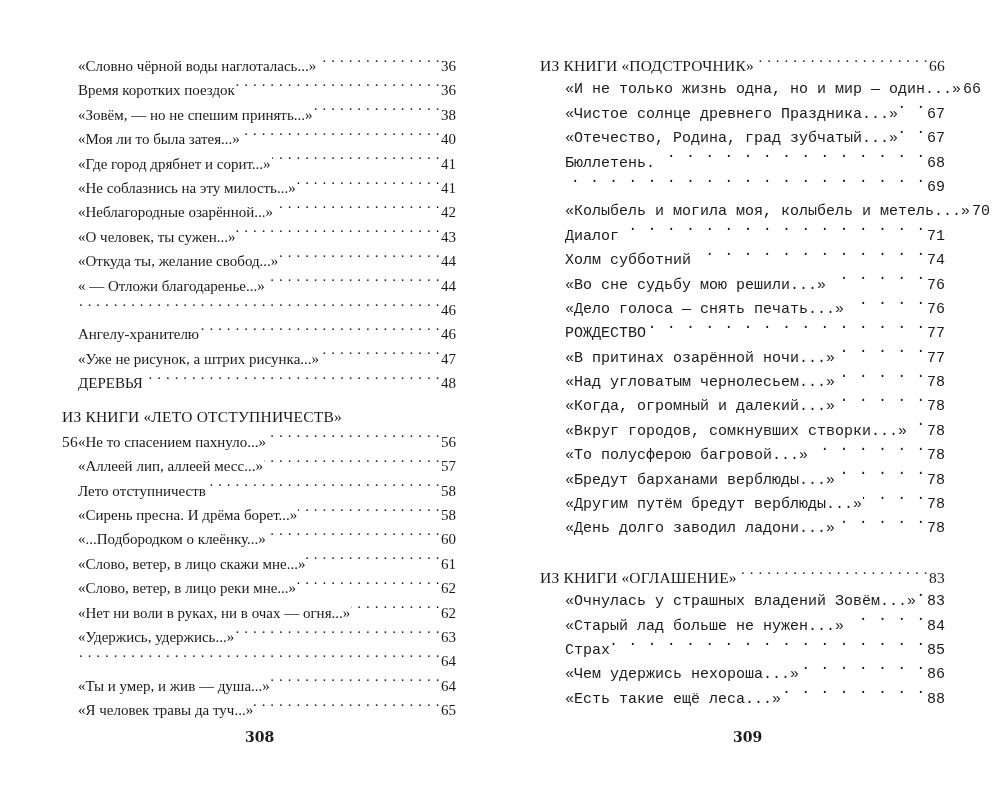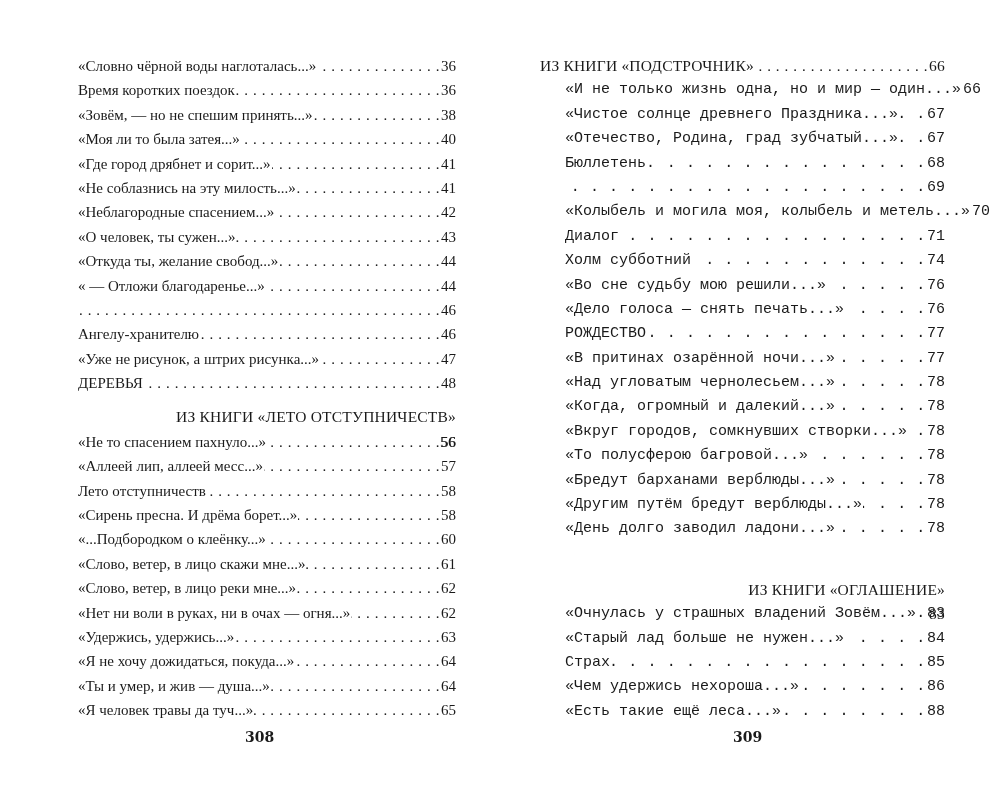--- a/index.html
+++ b/index.html
@@ -25,34 +25,34 @@
 
     .toc {
       position: absolute;
       top: 54px;
     }
     .page-left .toc { left: 62px; width: 394px; }
     .page-right .toc { left: 40px; width: 405px; }
 
     .row {
       display: flex;
-      align-items: flex-end;
+      align-items: flex-start;
       height: 24.4px;
       font-size: 15px;
       line-height: 24.4px;
       white-space: nowrap;
     }
     .row.entry { padding-left: 16px; }
     .page-right .row.entry { padding-left: 25px; font-family: Liberation Mono, monospace; }
     .row.heading {
       font-size: 15.5px;
       letter-spacing: 0.2px;
     }
     .row.gap-before { margin-top: 10px; flex-direction: column; }
-    .row.gap-before-big { margin-top: 36px; flex-direction: column; }
+    .row.gap-before-big { margin-top: 24px; }
 
     .title { flex: 0 0 auto; }
     .leader {
       flex: 1 1 auto;
       overflow: hidden;
       margin: 0 1px;
       position: relative;
       height: 1em;
     }
     .leader::after {
@@ -105,21 +105,21 @@
         <span class="title">«Где город дрябнет и сорит...»</span>
         <span class="leader"></span>
         <span class="num">41</span>
       </div>
     <div class="row entry">
         <span class="title">«Не соблазнись на эту милость...»</span>
         <span class="leader"></span>
         <span class="num">41</span>
       </div>
     <div class="row entry">
-        <span class="title">«Неблагородные спасением...»</span>
+        <span class="title">«Неблагородные озарённой...»</span>
         <span class="leader"></span>
         <span class="num">42</span>
       </div>
     <div class="row entry">
         <span class="title">«О человек, ты сужен...»</span>
         <span class="leader"></span>
         <span class="num">43</span>
       </div>
     <div class="row entry">
         <span class="title">«Откуда ты, желание свобод...»</span>
@@ -194,21 +194,20 @@
         <span class="title">«Нет ни воли в руках, ни в очах — огня...»</span>
         <span class="leader"></span>
         <span class="num">62</span>
       </div>
     <div class="row entry">
         <span class="title">«Удержись, удержись...»</span>
         <span class="leader"></span>
         <span class="num">63</span>
       </div>
     <div class="row entry">
-        <span class="title">«Я не хочу дожидаться, покуда...»</span>
         <span class="leader"></span>
         <span class="num">64</span>
       </div>
     <div class="row entry">
         <span class="title">«Ты и умер, и жив — душа...»</span>
         <span class="leader"></span>
         <span class="num">64</span>
       </div>
     <div class="row entry">
         <span class="title">«Я человек травы да туч...»</span>

